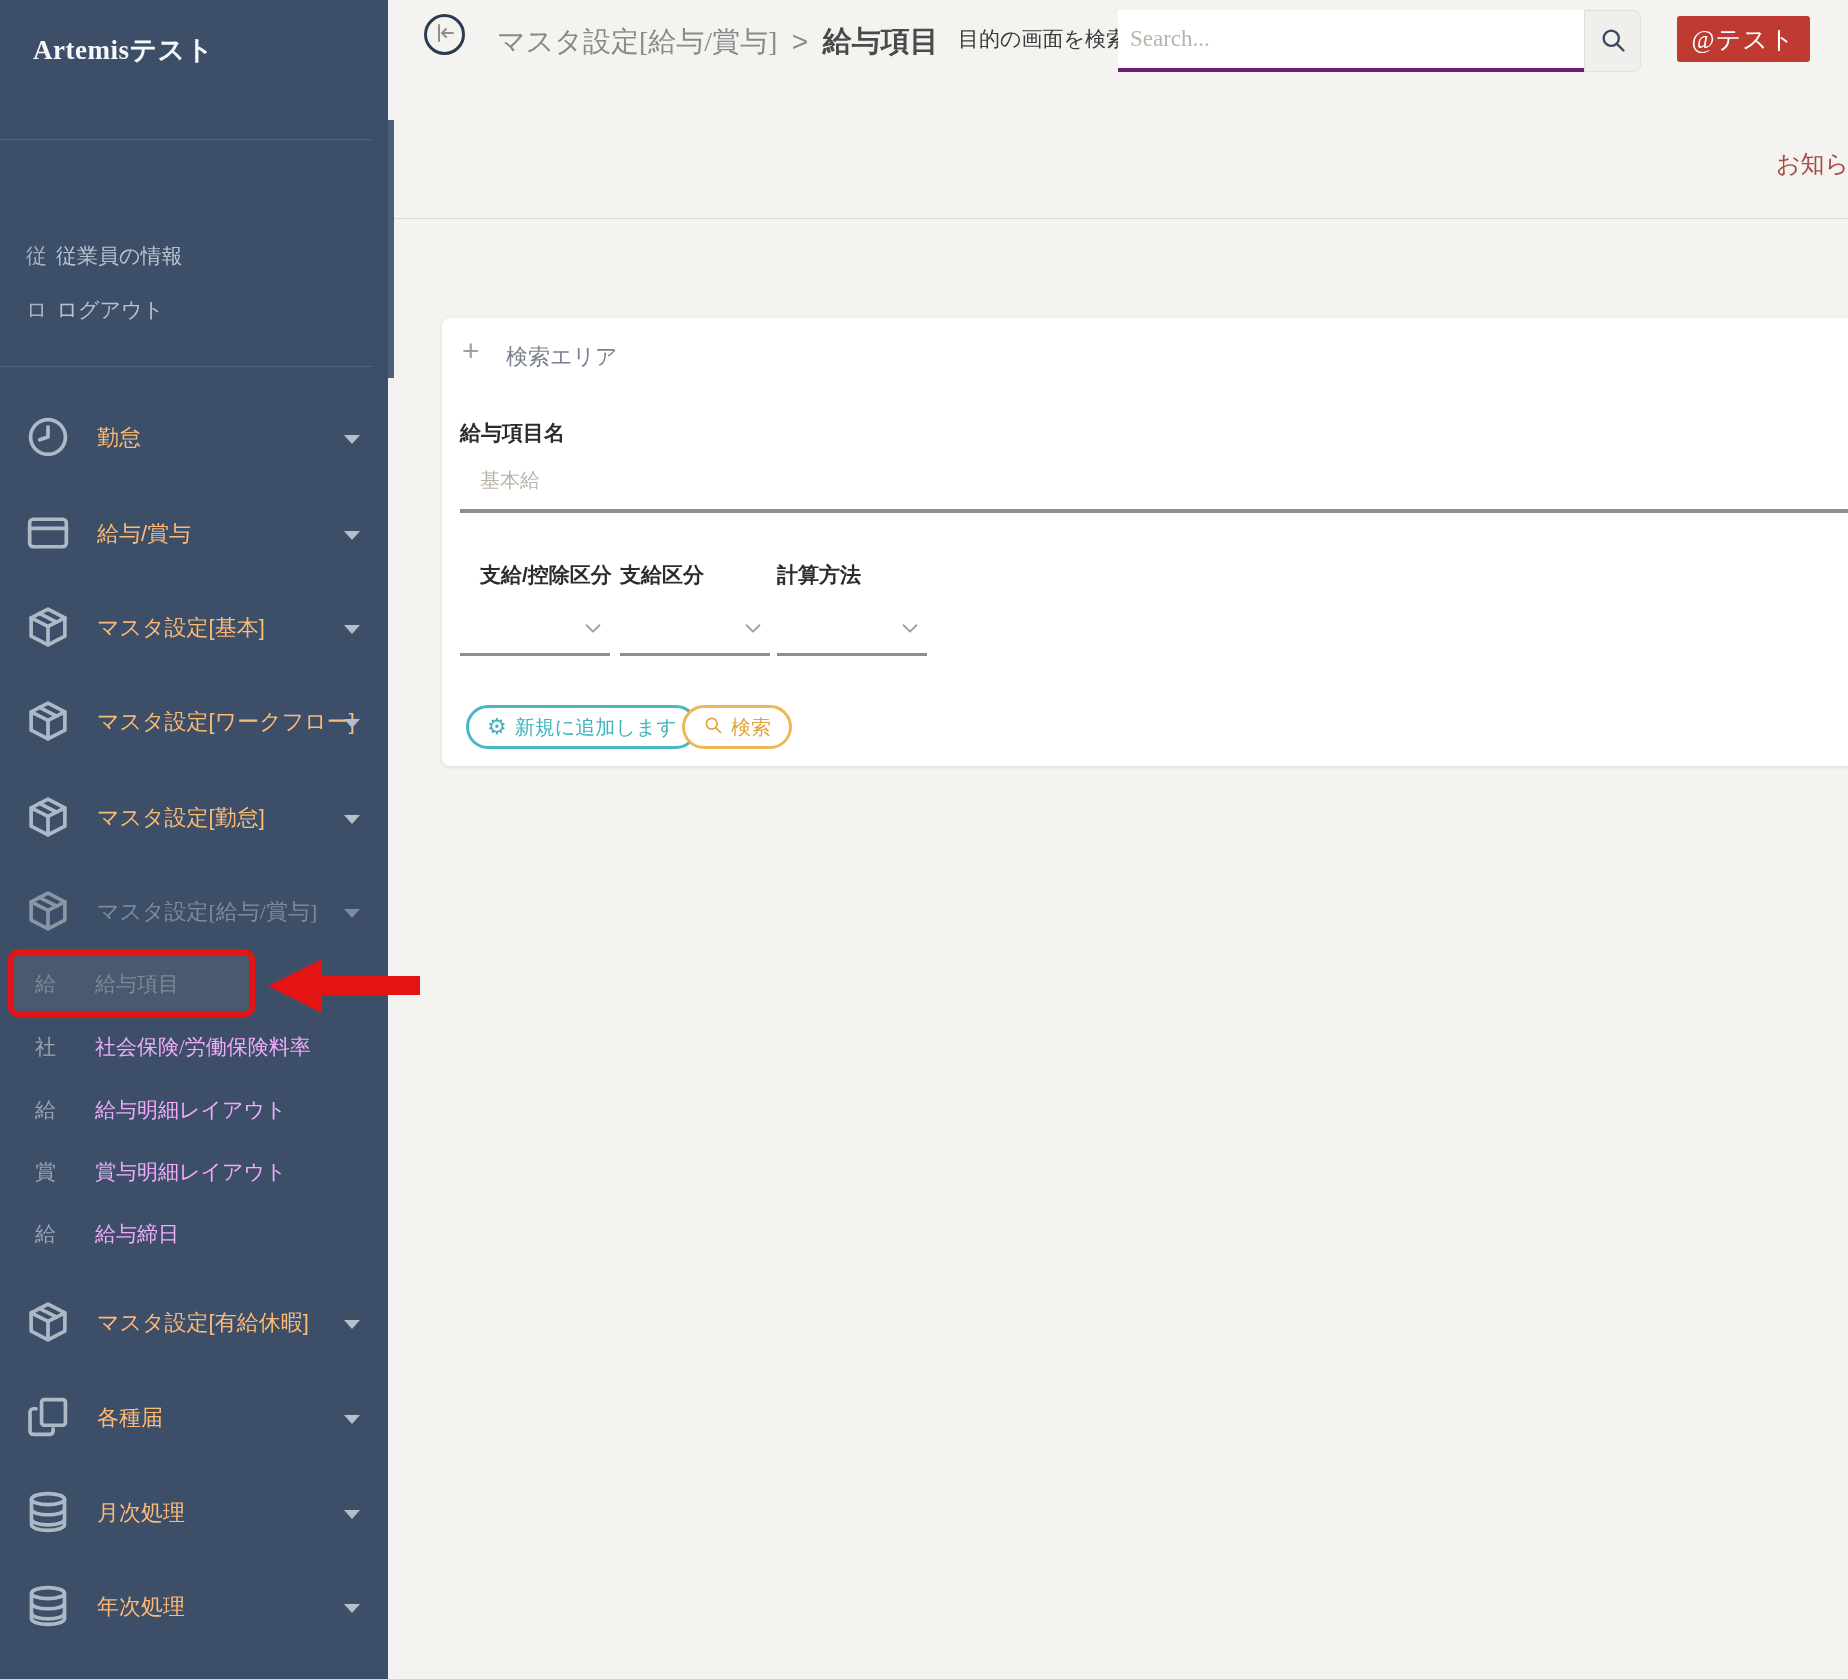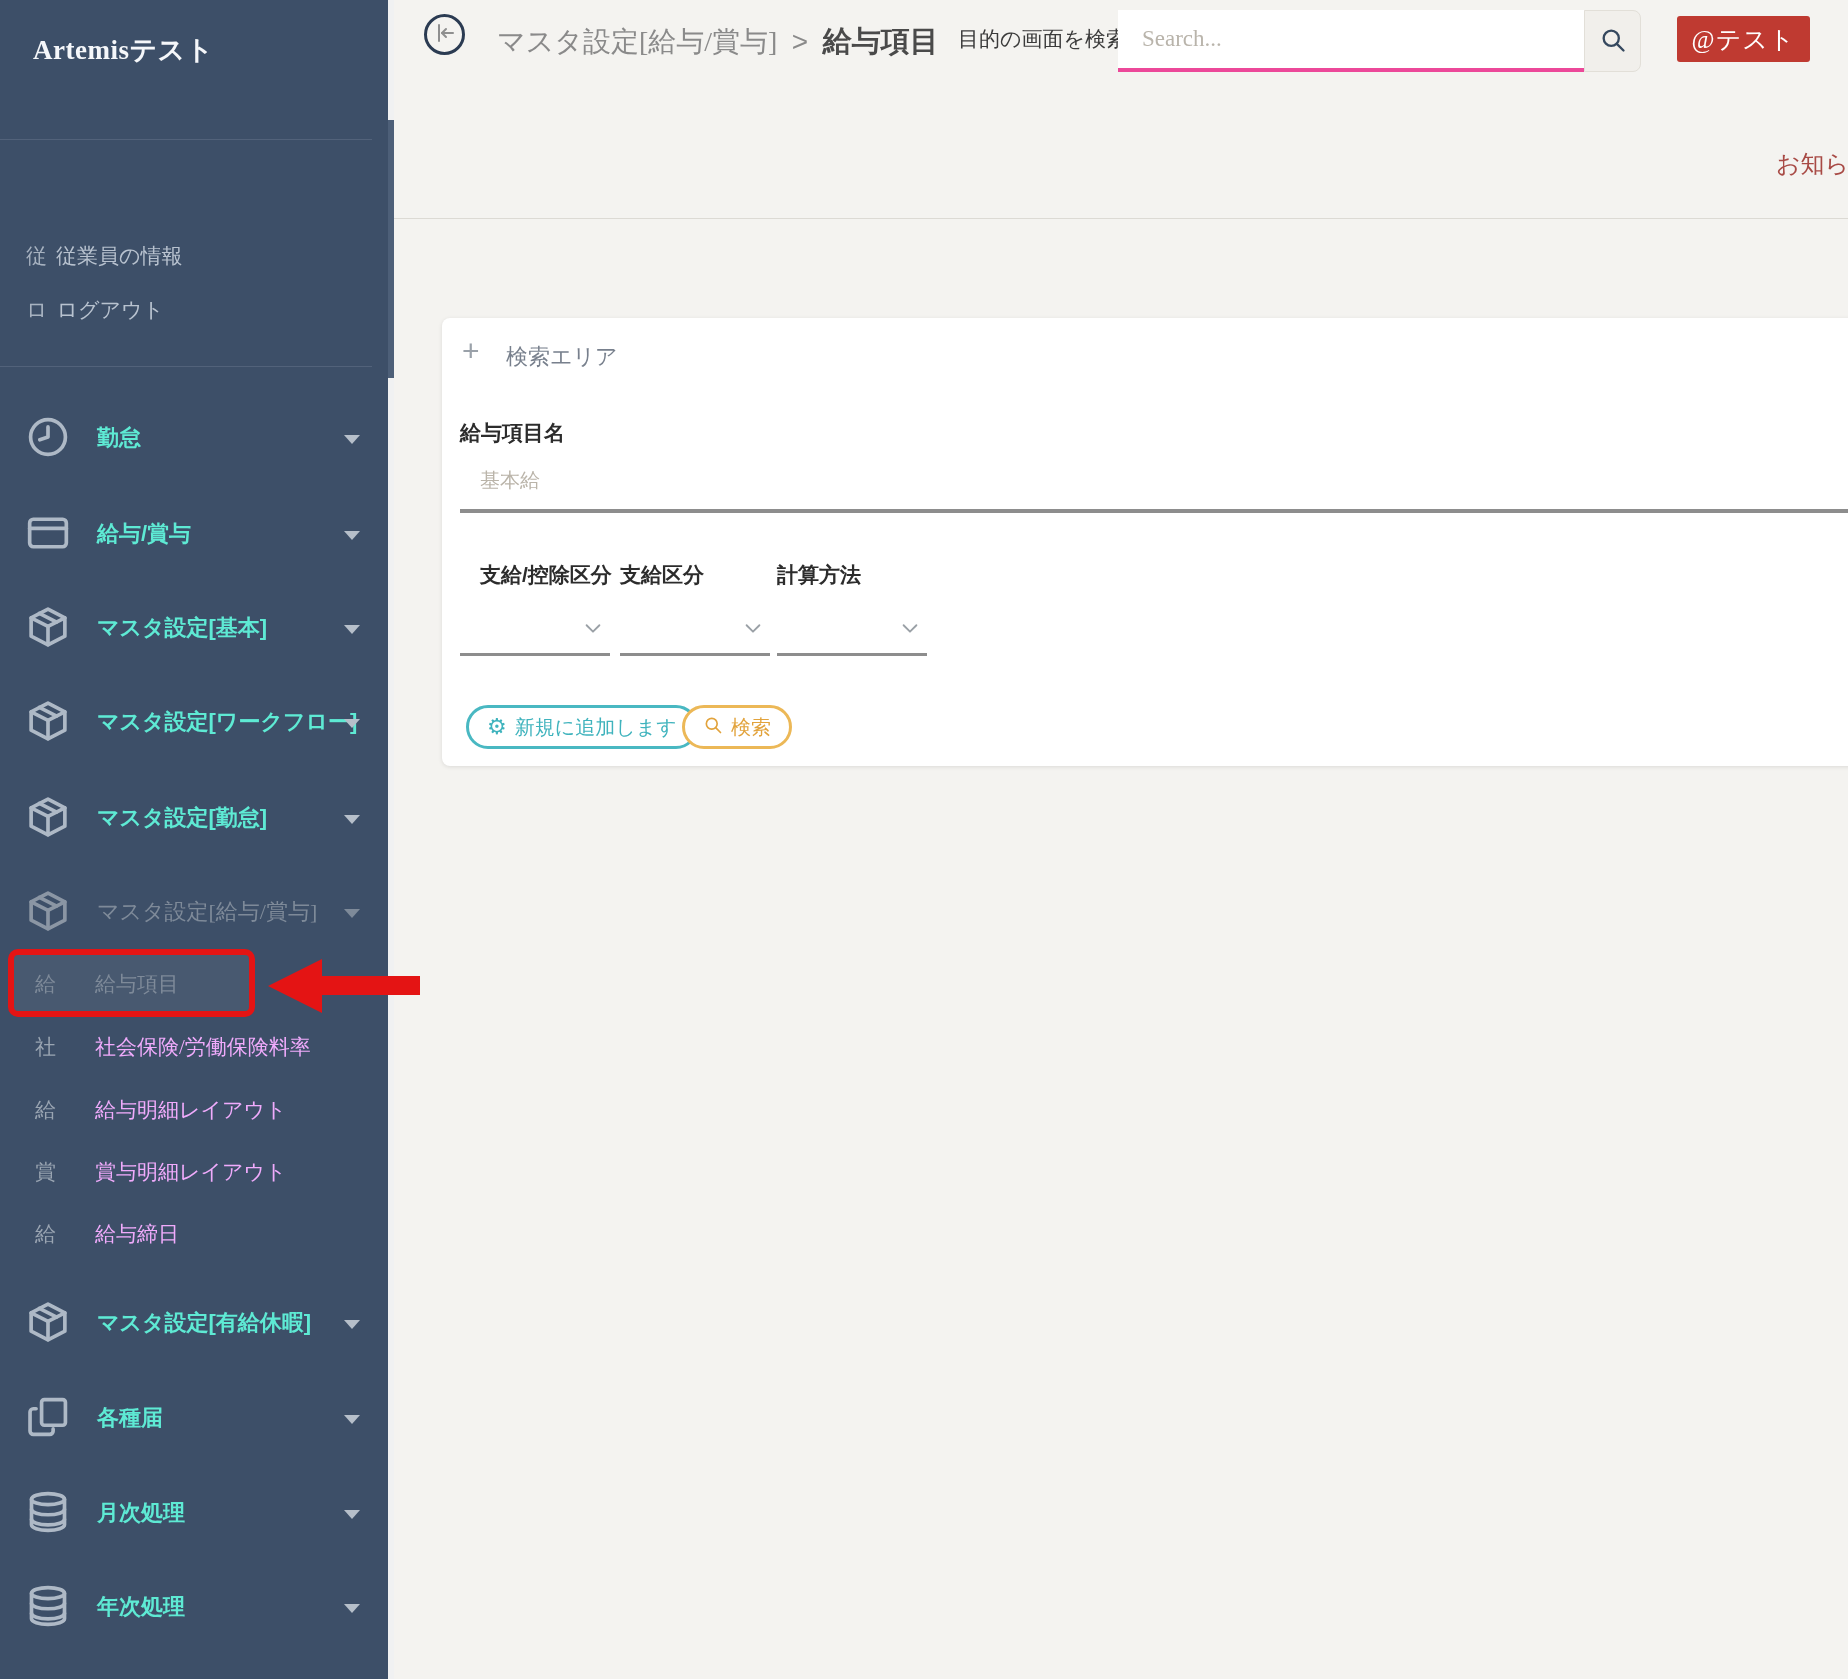--- a/index.html
+++ b/index.html
@@ -11,21 +11,21 @@
   
   .header-border { position:absolute; left:394px; top:218px; right:0; height:1px; background:#dcdad4; }
   .collapse-btn { position:absolute; left:424px; top:14px; width:41px; height:41px; border:3px solid #2b3b52;
                   border-radius:50%; display:flex; align-items:center; justify-content:center; color:#8f8f8f; cursor:pointer; background:transparent; }
   .breadcrumb { position:absolute; left:497px; top:22px; white-space:nowrap; }
   .breadcrumb .parent { font-family:"Liberation Serif","DejaVu Serif",serif; font-size:28px; color:#8a8a8a; }
   .breadcrumb .sep { font-size:28px; color:#8a8a8a; margin:0 10px; }
   .breadcrumb .current { font-size:29px; font-weight:bold; color:#4a4a4a; }
   .search-hint { position:absolute; left:958px; top:25px; font-size:21px; color:#3b3b3b; }
   .hdr-search { position:absolute; left:1118px; top:10px; width:466px; height:62px; background:#fff;
-                border:none; border-bottom:4px solid #ec4899; padding:0 0 0 24px; font-size:23px;
+                border:none; border-bottom:4px solid #701a75; padding:0 0 0 12px; font-size:23px;
                 font-family:"Liberation Serif","DejaVu Serif",serif; color:#0369a1; outline:none; }
   .hdr-search::placeholder { color:#b9b4ab; }
   .hdr-search-btn { position:absolute; left:1584px; top:10px; width:57px; height:62px; background:#f1efeb;
                     border:1px solid #e2dfd8; border-radius:0 8px 8px 0; display:flex; align-items:center; justify-content:center; cursor:pointer; }
   .account-btn { position:absolute; left:1677px; top:16px; width:133px; height:46px; background:#bf3a31; color:#fff;
                  font-family:"Liberation Serif","DejaVu Serif",serif; font-size:25px; border:none; border-radius:3px;
                  display:flex; align-items:center; justify-content:center; letter-spacing:1px; cursor:pointer; }
   .notice-link { position:absolute; left:1776px; top:148px; font-size:24px; color:#a84a45; white-space:nowrap; cursor:pointer; }
 
   
@@ -53,21 +53,21 @@
   .sb-divider { position:absolute; left:0; width:372px; height:1px; background:#52627a; }
   .user-row { position:absolute; left:0; top:170px; width:388px; height:64px; cursor:pointer; }
   .user-row .avatar { position:absolute; left:21px; top:3px; }
   .user-row .uname { position:absolute; left:97px; top:18px; font-size:22px; color:#d2dae3;
                      font-family:"Liberation Serif","DejaVu Serif",serif; }
   .side-link { position:absolute; left:26px; width:340px; height:34px; font-size:21px; color:#b8c2cf;
                font-family:"Liberation Serif","DejaVu Serif",serif; cursor:pointer; white-space:nowrap; }
   .side-link .pfx { margin-right:9px; color:#a7b2c0; }
   .nav-row { position:absolute; left:0; width:388px; height:56px; cursor:pointer; }
   .nav-ic { position:absolute; left:26px; top:6px; width:44px; height:44px; color:#aeb9c6; }
-  .nav-label { position:absolute; left:97px; top:14px; font-size:22px; font-weight:bold; color:#5eead4;
+  .nav-label { position:absolute; left:97px; top:14px; font-size:22px; font-weight:normal; color:#fdba74;
                white-space:nowrap; max-width:256px; }
   .sub-row { position:absolute; left:0; width:388px; height:56px; cursor:pointer; }
   .sub-pfx { position:absolute; left:35px; top:14px; font-size:21px; color:#9aa5b2;
              font-family:"Liberation Serif","DejaVu Serif",serif; }
   .sub-label { position:absolute; left:95px; top:14px; font-size:21px; color:#f0abfc; white-space:nowrap;
                font-family:"Liberation Serif","DejaVu Serif",serif; }
   .dim .nav-label, .dim .sub-label, .dim .sub-pfx, .dim .caret { color:#7e8a99 !important; border-top-color:#7e8a99 !important; }
   .caret { position:absolute; left:344px; top:26px; width:0; height:0; border-left:8px solid transparent;
            border-right:8px solid transparent; border-top:9px solid #b6bfca; }
   .active-bg { position:absolute; left:10px; top:953px; width:243px; height:60px; background:rgba(255,255,255,.06); border-radius:6px; }

